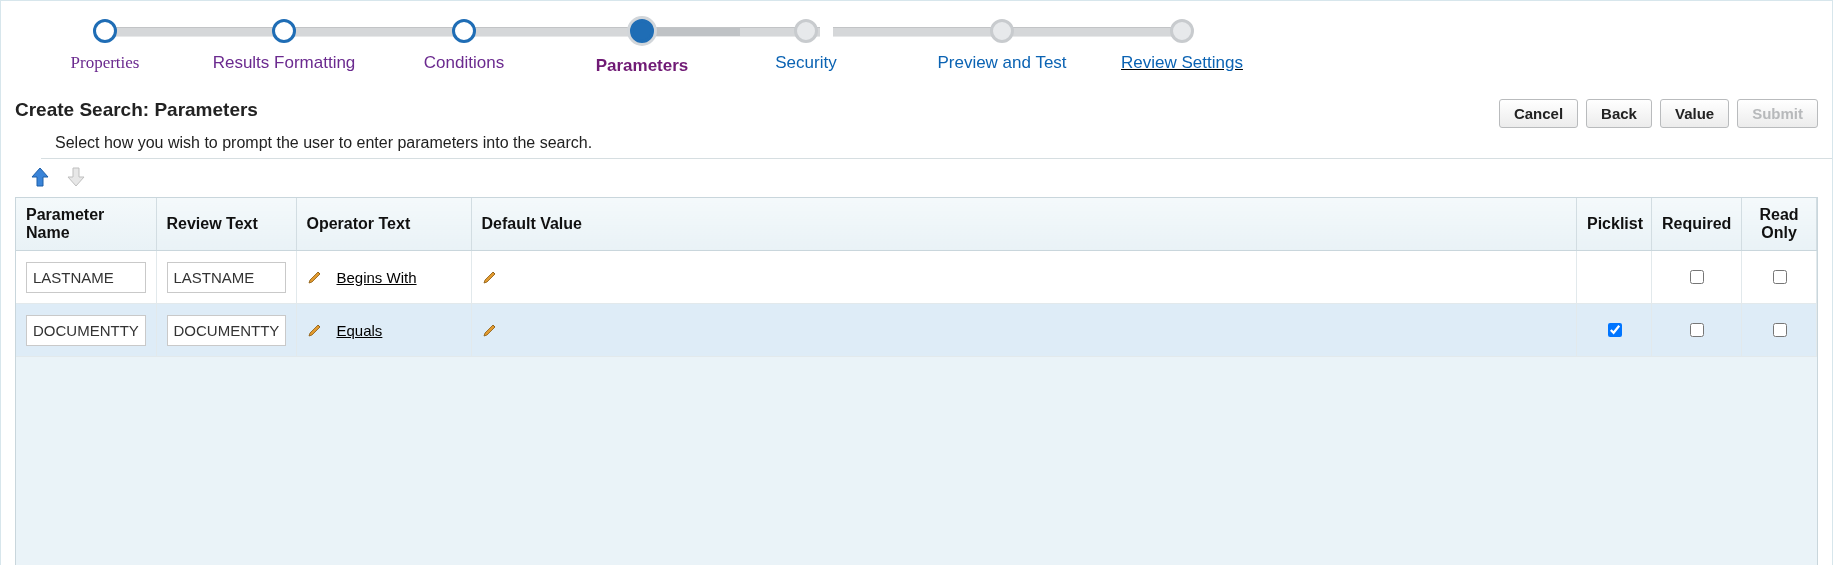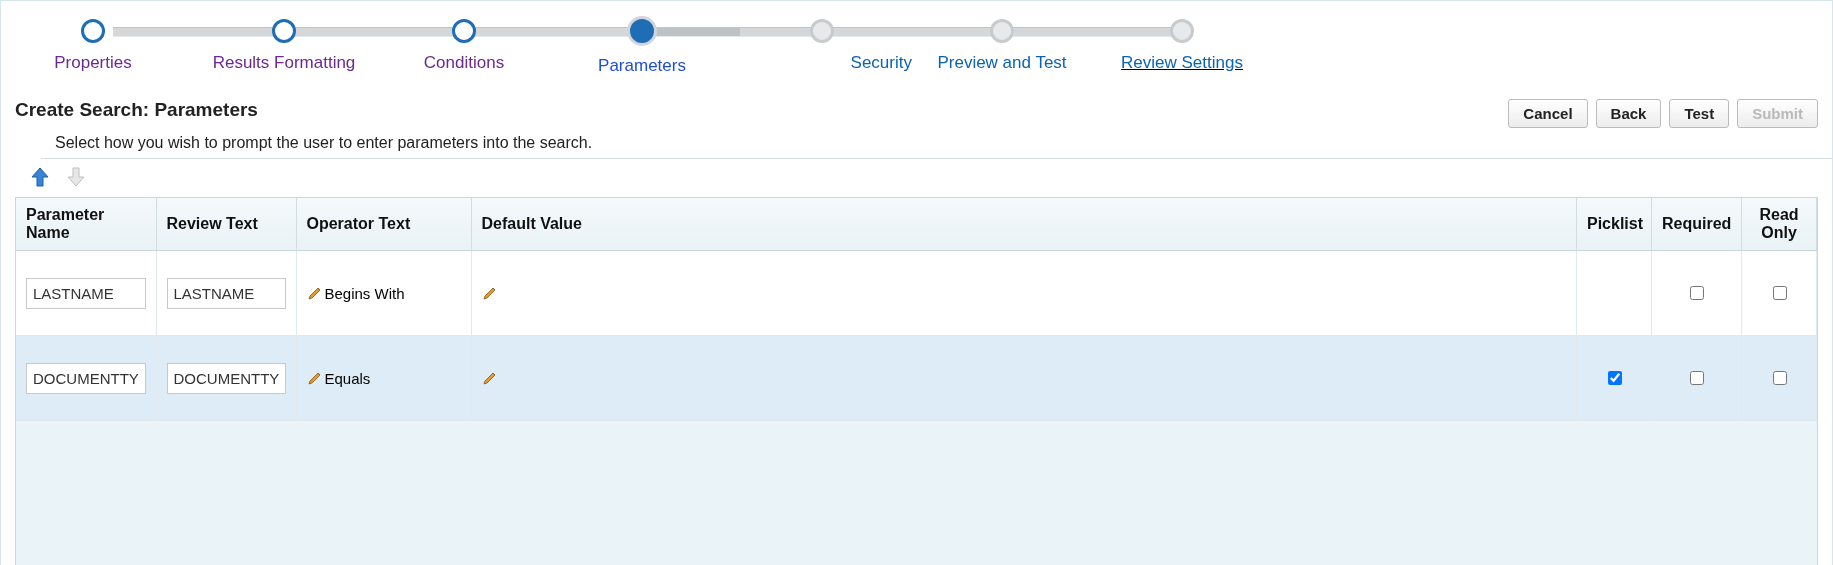--- a/index.html
+++ b/index.html
@@ -63,21 +63,21 @@
   .step.future .step-bubble-outer {
     border: 3px solid #c8cbce;
     background: #e7e9eb;
   }
   .step-label {
     margin-top: 10px;
     font-size: 17px;
     white-space: nowrap;
   }
   .step.done .step-label { color: #6b2a8f; }
-  .step.current .step-label { color: #1d4ed8; font-weight: normal; }
+  .step.current .step-label { color: #701a75; font-weight: bold; }
   .step.future .step-label { color: #0b63b3; }
 
   .bar {
     position: absolute;
     height: 8px;
     top: 8px;
     background: #d5d7d9;
     border-top: 1px solid #c2c4c6;
     border-bottom: 1px solid #e7e8e9;
     z-index: 1;
@@ -148,27 +148,28 @@
     text-align: left;
     font-size: 16px;
     font-weight: bold;
     padding: 8px 10px;
     background: linear-gradient(#f4f9fb, #e9f2f6);
     border-right: 1px solid #d2dde2;
     border-bottom: 1px solid #c9d6dc;
     color: #111;
   }
   .param-table td {
-    padding: 22px 10px;
+    padding: 6px 10px;
     border-right: 1px solid #e2e9ec;
     border-bottom: 1px solid #e2e9ec;
     font-size: 15px;
     vertical-align: middle;
     background: #ffffff;
     height: 40px;
+    text-decoration: underline;
   }
   .param-table tr.selected td {
     background: #deecf7;
   }
   .param-table td.center, .param-table th.center { text-align: center; }
 
   .col-paramname { width: 140px; }
   .col-prompt    { width: 140px; }
   .col-optext    { width: 175px; }
   .col-default   { width: auto; }
@@ -181,21 +182,21 @@
     box-sizing: border-box;
     border: 1px solid #c9c9c9;
     padding: 6px 6px;
     font-size: 15px;
     background: #fff;
     color:#333;
   }
   .op-cell {
     display: flex;
     align-items: center;
-    gap: 2px;
+    gap: 14px;
   }
   .pencil {
     width: 16px; height:16px; display:inline-block;
   }
   .chk {
     width:14px; height:14px;
   }
   .filler-row td {
     background:#eaf3f8 !important;
     border-right:none;
@@ -212,57 +213,57 @@
     <div class="stepper">
 
       <div class="bar" style="left:112px; width:168px;"></div>
       <div class="bar" style="left:292px; width:170px;"></div>
       <div class="bar" style="left:472px; width:168px;"></div>
       <div class="bar progress" style="left:654px; width:85px;"></div>
       <div class="bar" style="left:739px; width:80px;"></div>
       <div class="bar" style="left:832px; width:168px;"></div>
       <div class="bar" style="left:1012px; width:168px;"></div>
 
-      <div class="step done" style="left:2px;">
+      <div class="step done" style="left:14px;font-family:Liberation Serif, serif;">
         <div class="step-bubble-outer"></div>
         <div class="step-label">Properties</div>
       </div>
       <div class="step done" style="left:193px;">
         <div class="step-bubble-outer"></div>
         <div class="step-label">Results Formatting</div>
       </div>
       <div class="step done" style="left:373px;">
         <div class="step-bubble-outer"></div>
         <div class="step-label">Conditions</div>
       </div>
       <div class="step current" style="left:551px;">
         <div class="step-bubble-outer"></div>
         <div class="step-label">Parameters</div>
       </div>
-      <div class="step future" style="left:731px;text-align:right;">
+      <div class="step future" style="left:715px;">
         <div class="step-bubble-outer"></div>
         <div class="step-label">Security</div>
       </div>
       <div class="step future" style="left:911px;">
         <div class="step-bubble-outer"></div>
         <div class="step-label">Preview and Test</div>
       </div>
       <div class="step future" style="left:1091px;text-decoration:underline;">
         <div class="step-bubble-outer"></div>
         <div class="step-label">Review Settings</div>
       </div>
     </div>
   </div>
 
   <div class="header-row">
     <div class="page-title">Create Search: Parameters</div>
     <div class="btn-row">
       <button class="btn">Cancel</button>
       <button class="btn">Back</button>
-      <button class="btn">Test</button>
+      <button class="btn">Value</button>
       <button class="btn disabled">Submit</button>
     </div>
   </div>
 
   <div class="subtitle">Select how you wish to prompt the user to enter parameters into the search.</div>
 
   <div class="arrow-row">
     <span class="arrow-btn">
       <svg width="18" height="20" viewBox="0 0 18 20">
         <path d="M9 1 L17 10 L12 10 L12 19 L6 19 L6 10 L1 10 Z" fill="#3a84d8" stroke="#1d5ea8" stroke-width="1"></path>

